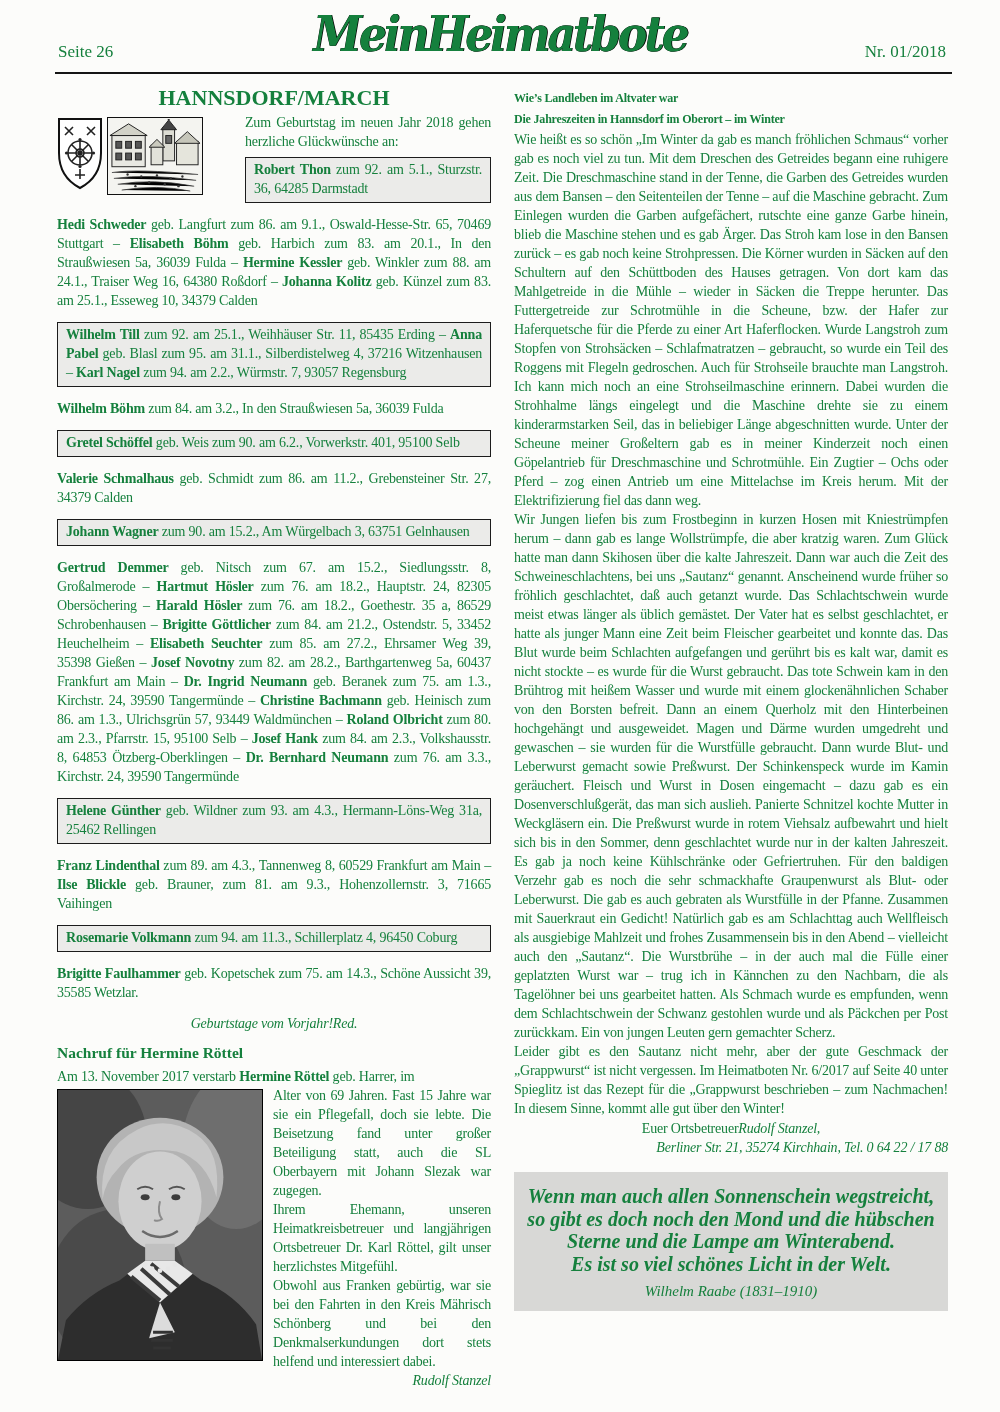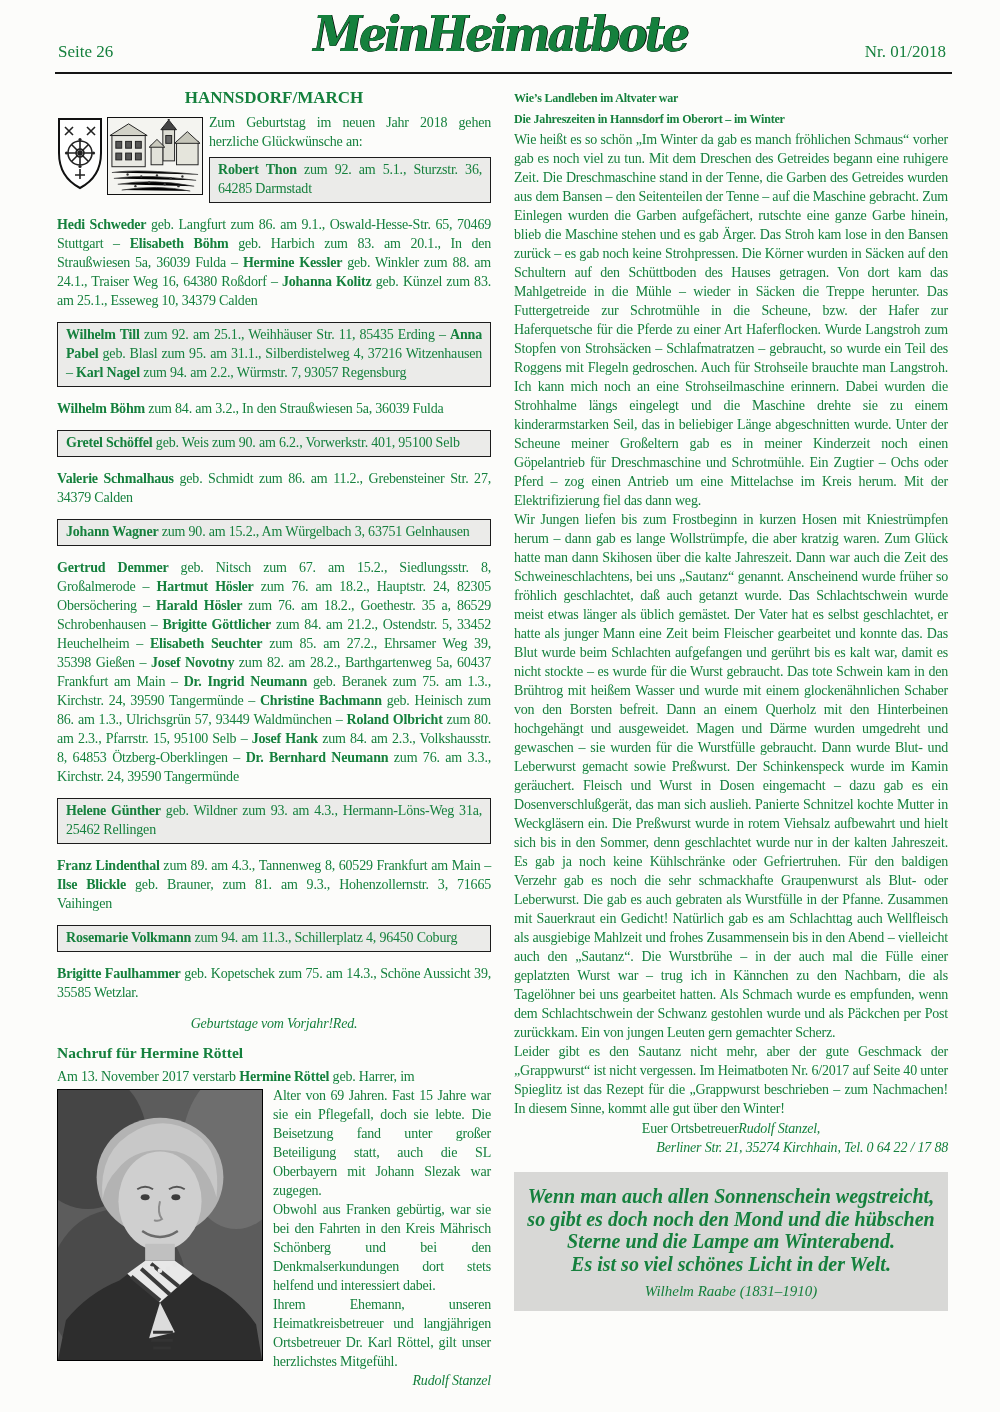--- a/index.html
+++ b/index.html
@@ -21,26 +21,26 @@
   }
   .header-rule { position: absolute; left: 55px; right: 48px; bottom: 2px; border-top: 2.5px solid #151515; }
   
   .content { display: flex; gap: 23px; padding: 12px 52px 0 57px; }
   .col {
     width: 434px; flex: none; font-size: 14px; line-height: 19px;
     letter-spacing: -0.2px; text-align: justify;
   }
   .b { font-weight: bold; }
   
-  .section-title { text-align: center; font-weight: bold; font-size: 17px; letter-spacing: 0; margin-bottom: 6px; }
+  .section-title { text-align: center; font-weight: bold; font-size: 22px; letter-spacing: 0; margin-bottom: 6px; }
   .intro-row { display: flex; gap: 6px; }
   .intro-images { display: flex; gap: 4px; flex: none; align-items: flex-start; padding-top: 4px; }
   .crest { width: 46px; height: 74px; }
   .village { width: 96px; height: 78px; border: 1.5px solid #111; background: #fff; }
-  .intro-right { flex: 1; min-width: 0; }
+  .intro-right { flex: 1; min-width: 0; margin-left: 36px; }
   .entry-box {
     border: 1.5px solid #1c1c1c; background: #ebebe9;
     padding: 2px 8px 4px; margin: 8px 0;
   }
   .intro-right .entry-box { margin: 6px 0 0; }
   .entry-para { margin: 12px 0; }
   .vorjahr-row { display: flex; justify-content: center; font-style: italic; margin: 2px 0 10px; }
   .obit-title { font-weight: bold; font-size: 15.5px; letter-spacing: 0; margin: 6px 0 5px; }
   .obit-photo {
     float: left; width: 206px; height: 272px; margin: 3px 10px 2px 0;
@@ -183,22 +183,22 @@
           <path d="M96 244 h20 M94 252 h22 M96 260 h18" stroke="#333" stroke-width="3"></path>
           <g fill="#e6e6e6">
             <circle cx="88" cy="176" r="2.4"></circle>
               <circle cx="95" cy="180" r="2.4"></circle>
               <circle cx="103" cy="182" r="2.4"></circle>
             <circle cx="111" cy="180" r="2.4"></circle>
               <circle cx="118" cy="176" r="2.4"></circle>
           </g>
         </svg>
         <p>Alter von 69 Jahren. Fast 15 Jahre war sie ein Pflegefall, doch sie lebte. Die Beisetzung fand unter großer Beteiligung statt, auch die SL Oberbayern mit Johann Slezak war zugegen.</p>
+        <p>Ihrem Ehemann, unseren Heimatkreisbetreuer und langjährigen Ortsbetreuer Dr. Karl Röttel, gilt unser herzlichstes Mitgefühl.</p>
         <p>Obwohl aus Franken gebürtig, war sie bei den Fahrten in den Kreis Mährisch Schönberg und bei den Denkmalserkundungen dort stets helfend und interessiert dabei.</p>
-        <p>Ihrem Ehemann, unseren Heimatkreisbetreuer und langjährigen Ortsbetreuer Dr. Karl Röttel, gilt unser herzlichstes Mitgefühl.</p>
         <div class="obit-sig">Rudolf Stanzel</div>
       </div>
     </div>
 
     <div class="col article">
       <div class="article-title">Wie’s Landleben im Altvater war</div>
       <div class="article-subtitle">Die Jahreszeiten in Hannsdorf im Oberort – im Winter</div>
       <p>Wie heißt es so schön „Im Winter da gab es manch fröhlichen Schmaus“ vorher gab es noch viel zu tun. Mit dem Dreschen des Getreides begann eine ruhigere Zeit. Die Dreschmaschine stand in der Tenne, die Garben des Getreides wurden aus dem Bansen – den Seitenteilen der Tenne – auf die Maschine gebracht. Zum Einlegen wurden die Garben aufgefächert, rutschte eine ganze Garbe hinein, blieb die Maschine stehen und es gab Ärger. Das Stroh kam lose in den Bansen zurück – es gab noch keine Strohpressen. Die Körner wurden in Säcken auf den Schultern auf den Schüttboden des Hauses getragen. Von dort kam das Mahlgetreide in die Mühle – wieder in Säcken die Treppe herunter. Das Futtergetreide zur Schrotmühle in die Scheune, bzw. der Hafer zur Haferquetsche für die Pferde zu einer Art Haferflocken. Wurde Langstroh zum Stopfen von Strohsäcken – Schlafmatratzen – gebraucht, so wurde ein Teil des Roggens mit Flegeln gedroschen. Auch für Strohseile brauchte man Langstroh. Ich kann mich noch an eine Strohseilmaschine erinnern. Dabei wurden die Strohhalme längs eingelegt und die Maschine drehte sie zu einem kinderarmstarken Seil, das in beliebiger Länge abgeschnitten wurde. Unter der Scheune meiner Großeltern gab es in meiner Kinderzeit noch einen Göpelantrieb für Dreschmaschine und Schrotmühle. Ein Zugtier – Ochs oder Pferd – zog einen Antrieb um eine Mittelachse im Kreis herum. Mit der Elektrifizierung fiel das dann weg.</p>
       <p>Wir Jungen liefen bis zum Frostbeginn in kurzen Hosen mit Kniestrümpfen herum – dann gab es lange Wollstrümpfe, die aber kratzig waren. Zum Glück hatte man dann Skihosen über die kalte Jahreszeit. Dann war auch die Zeit des Schweineschlachtens, bei uns „Sautanz“ genannt. Anscheinend wurde früher so fröhlich geschlachtet, daß auch getanzt wurde. Das Schlachtschwein wurde meist etwas länger als üblich gemästet. Der Vater hat es selbst geschlachtet, er hatte als junger Mann eine Zeit beim Fleischer gearbeitet und konnte das. Das Blut wurde beim Schlachten aufgefangen und gerührt bis es kalt war, damit es nicht stockte – es wurde für die Wurst gebraucht. Das tote Schwein kam in den Brühtrog mit heißem Wasser und wurde mit einem glockenähnlichen Schaber von den Borsten befreit. Dann an einem Querholz mit den Hinterbeinen hochgehängt und ausgeweidet. Magen und Därme wurden umgedreht und gewaschen – sie wurden für die Wurstfülle gebraucht. Dann wurde Blut- und Leberwurst gemacht sowie Preßwurst. Der Schinkenspeck wurde im Kamin geräuchert. Fleisch und Wurst in Dosen eingemacht – dazu gab es ein Dosenverschlußgerät, das man sich auslieh. Panierte Schnitzel kochte Mutter in Weckgläsern ein. Die Preßwurst wurde in rotem Viehsalz aufbewahrt und hielt sich bis in den Sommer, denn geschlachtet wurde nur in der kalten Jahreszeit. Es gab ja noch keine Kühlschränke oder Gefriertruhen. Für den baldigen Verzehr gab es noch die sehr schmackhafte Graupenwurst als Blut- oder Leberwurst. Die gab es auch gebraten als Wurstfülle in der Pfanne. Zusammen mit Sauerkraut ein Gedicht! Natürlich gab es am Schlachttag auch Wellfleisch als ausgiebige Mahlzeit und frohes Zusammensein bis in den Abend – vielleicht auch den „Sautanz“. Die Wurstbrühe – in der auch mal die Fülle einer geplatzten Wurst war – trug ich in Kännchen zu den Nachbarn, die als Tagelöhner bei uns gearbeitet hatten. Als Schmach wurde es empfunden, wenn dem Schlachtschwein der Schwanz gestohlen wurde und als Päckchen per Post zurückkam. Ein von jungen Leuten gern gemachter Scherz.</p>
       <p>Leider gibt es den Sautanz nicht mehr, aber der gute Geschmack der „Grappwurst“ ist nicht vergessen. Im Heimatboten Nr. 6/2017 auf Seite 40 unter Spieglitz ist das Rezept für die „Grappwurst beschrieben – zum Nachmachen! In diesem Sinne, kommt alle gut über den Winter!</p>

